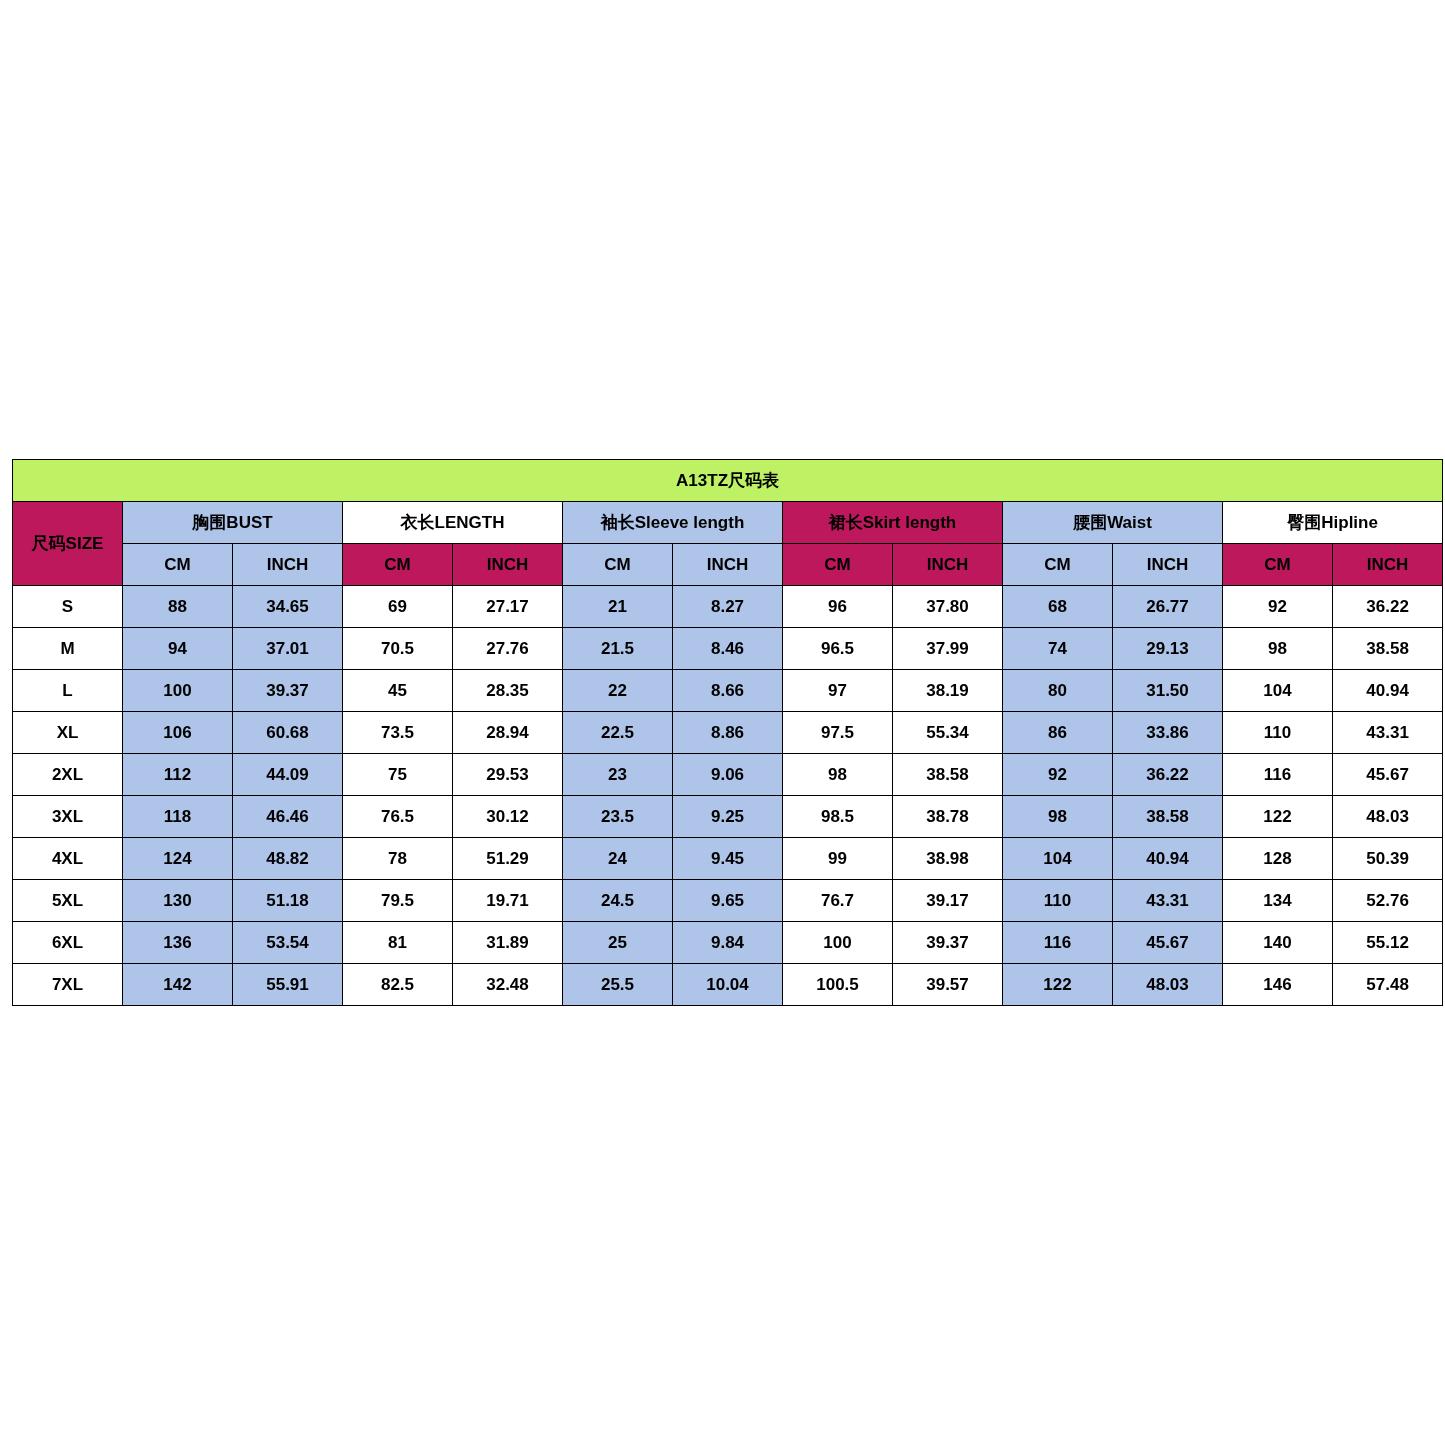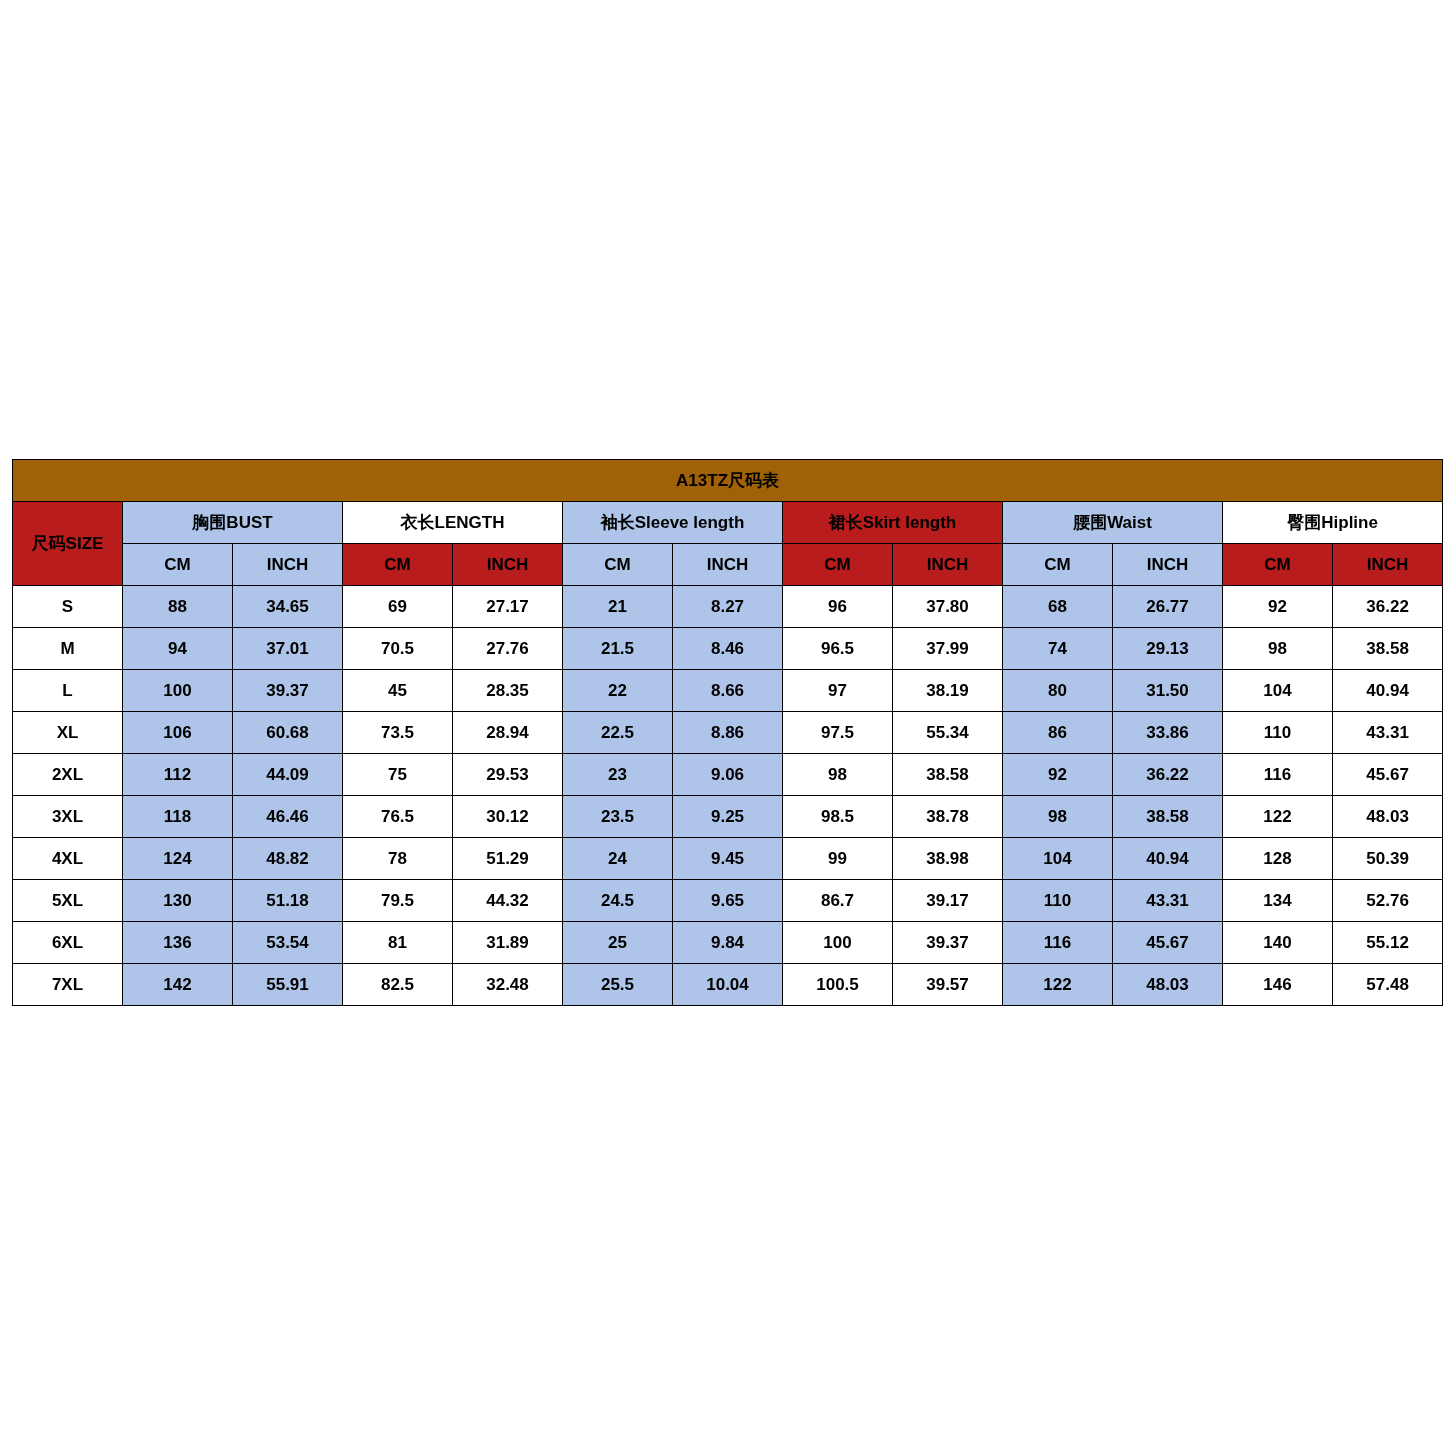--- a/index.html
+++ b/index.html
@@ -35,34 +35,34 @@
     font-size: 17px;
     color: #000000;
     padding: 0;
     height: 41px;
     font-weight: bold;
   }
   td.title-cell {
     height: 41px;
     font-size: 18px;
     font-weight: bold;
-    background: #a16207;
+    background: #bef264;
   }
   td.grp-head {
     height: 43px;
     font-size: 19px;
     font-weight: bold;
   }
   td.unit-head {
     height: 40px;
     font-size: 17px;
     font-weight: bold;
   }
   .blue { background: #aec4e8; }
-  .grey { background: #b91c1c; }
+  .grey { background: #be185d; }
   .white { background: #ffffff; }
   td.size-col { font-size: 17px; font-weight: bold; background: #ffffff; }
   .col-size { width: 110px; }
   .col-cm   { width: 110px; }
   .col-inch { width: 110px; }
 </style>
 </head>
 <body>
 
 <div id="stage">
@@ -214,24 +214,24 @@
           <td class="blue">104</td>
           <td class="blue">40.94</td>
           <td class="white">128</td>
           <td class="white">50.39</td>
         </tr>
         <tr>
           <td class="size-col">5XL</td>
           <td class="blue">130</td>
           <td class="blue">51.18</td>
           <td class="white">79.5</td>
-          <td class="white">44.32</td>
+          <td class="white">19.71</td>
           <td class="blue">24.5</td>
           <td class="blue">9.65</td>
-          <td class="white">86.7</td>
+          <td class="white">76.7</td>
           <td class="white">39.17</td>
           <td class="blue">110</td>
           <td class="blue">43.31</td>
           <td class="white">134</td>
           <td class="white">52.76</td>
         </tr>
         <tr>
           <td class="size-col">6XL</td>
           <td class="blue">136</td>
           <td class="blue">53.54</td>

